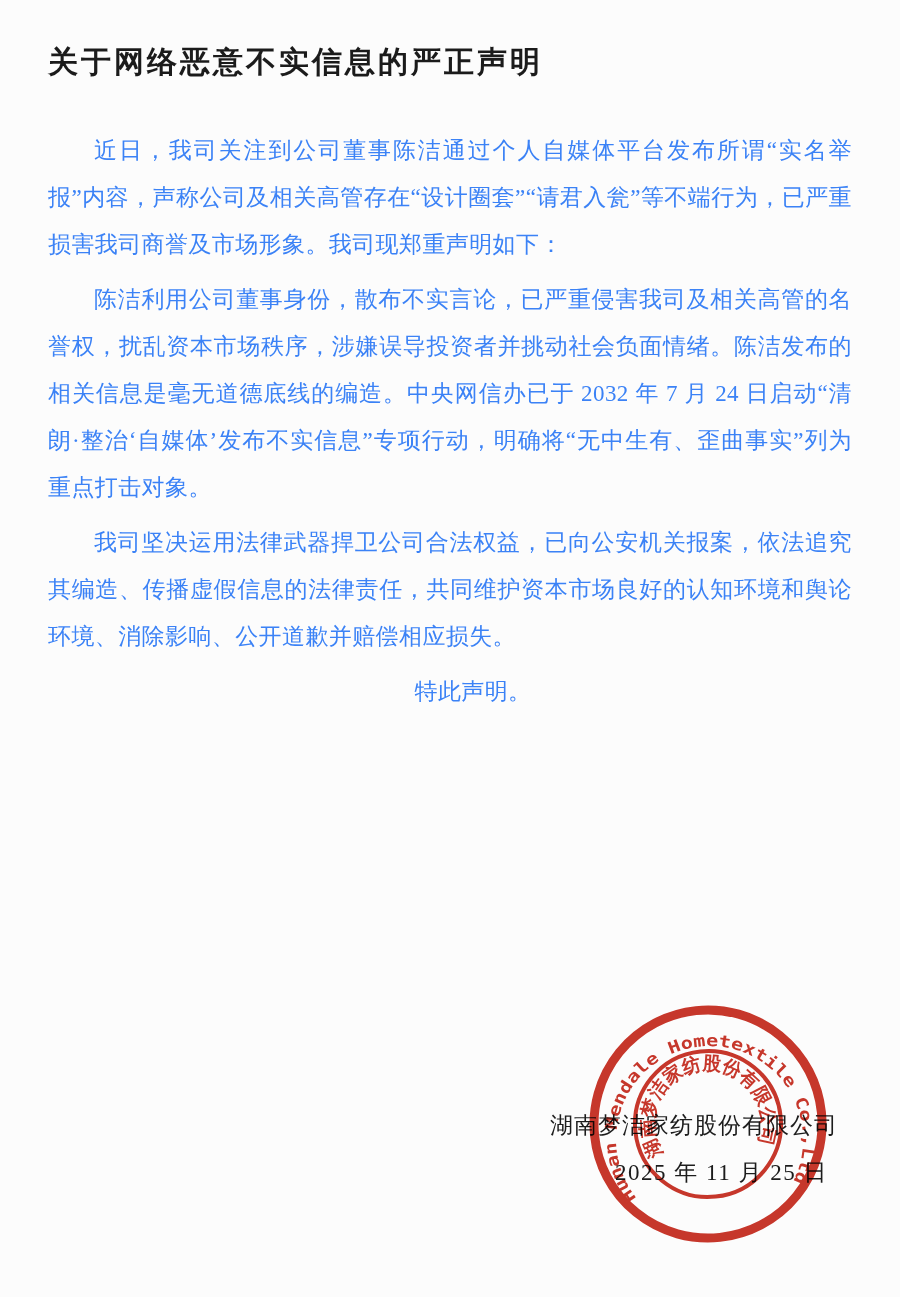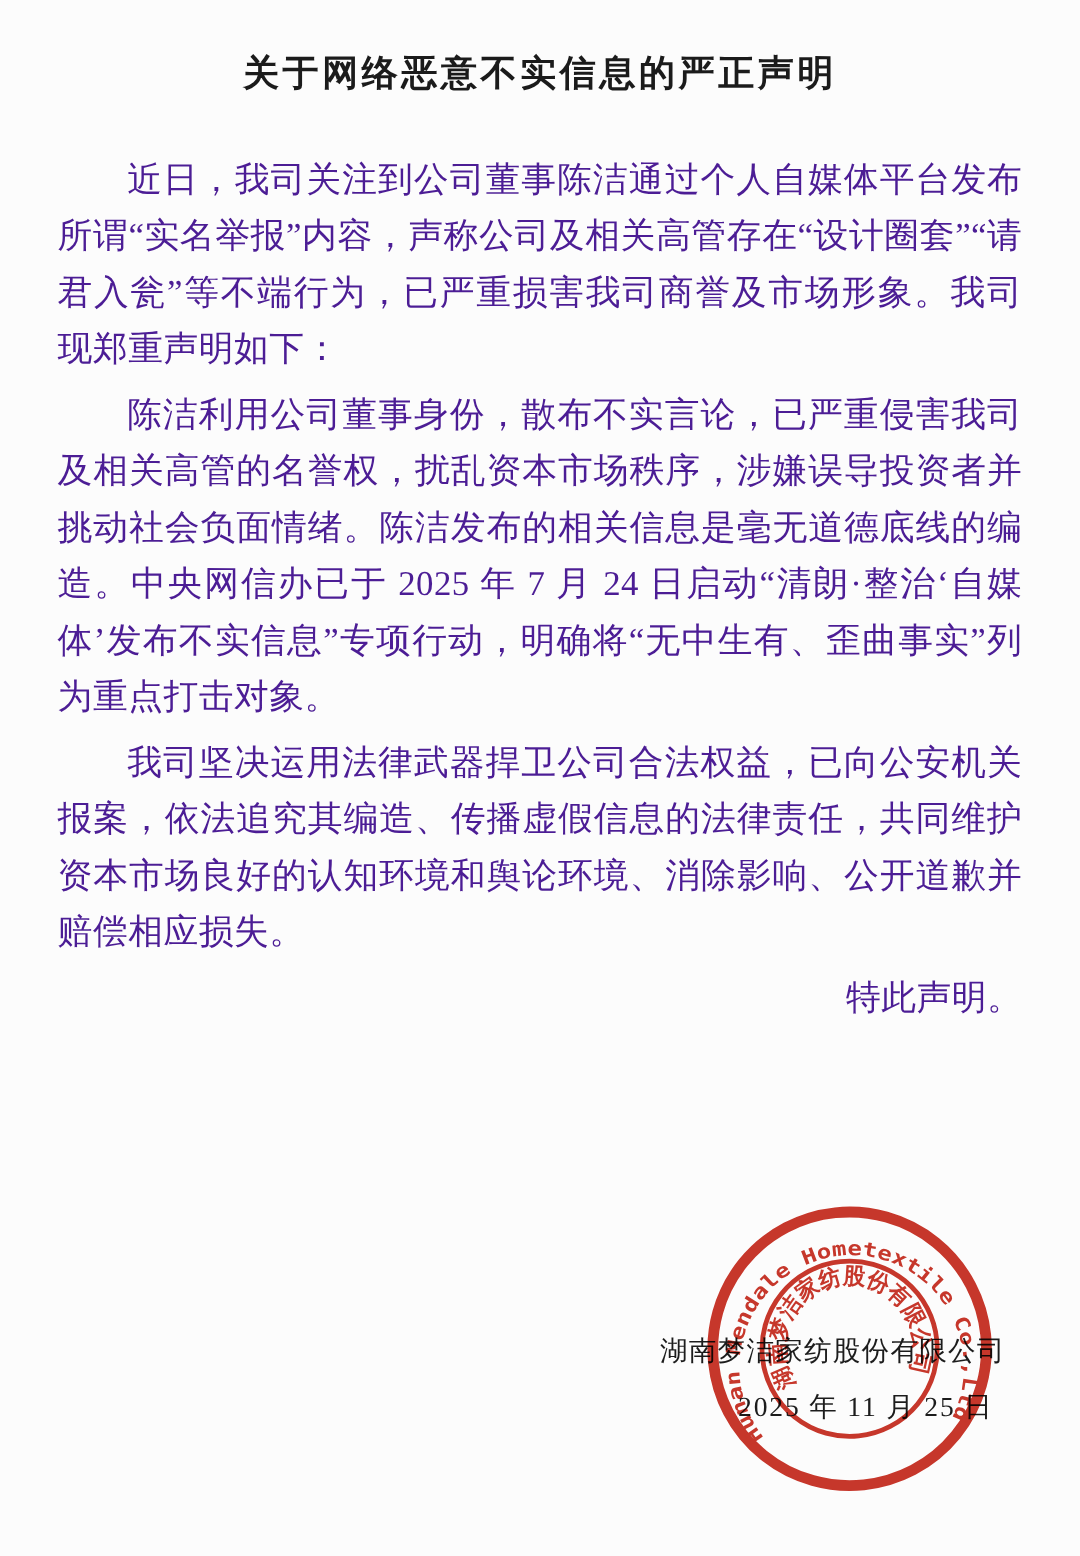--- a/index.html
+++ b/index.html
@@ -14,41 +14,41 @@
     overflow: hidden;
     font-family: "Liberation Serif", "DejaVu Serif", serif;
     color: #1f1f1f;
   }
   .page {
     position: absolute;
     inset: 0;
   }
   .doc-title {
     margin: 40px 48px 0 48px;
-    text-align: center;
+    text-align: left;
     font-size: 30px;
     line-height: 44px;
     font-weight: bold;
     letter-spacing: 3px;
     color: #1b1b1b;
   }
   .doc-body {
     margin: 43px 48px 0 48px;
   }
   .doc-body p {
     margin: 0 0 8px 0;
-    font-size: 29px;
+    font-size: 23px;
     line-height: 47px;
     text-align: justify;
     text-indent: 2em;
     letter-spacing: 0.4px;
-    color: #4c1d95;
+    color: #3b82f6;
   }
   .doc-body p.closing {
-    text-align: right;
+    text-align: center;
   }
   .sig-company {
     position: absolute;
     top: 1110px;
     right: 62px;
     font-size: 23px;
     letter-spacing: 1px;
     color: #1c1c1c;
     white-space: nowrap;
   }
@@ -89,21 +89,21 @@
 </style>
 </head>
 <body>
 
 <div class="page">
 
   <h1 class="doc-title">关于网络恶意不实信息的严正声明</h1>
 
   <div class="doc-body">
     <p>近日，我司关注到公司董事陈洁通过个人自媒体平台发布所谓“实名举报”内容，声称公司及相关高管存在“设计圈套”“请君入瓮”等不端行为，已严重损害我司商誉及市场形象。我司现郑重声明如下：</p>
-    <p>陈洁利用公司董事身份，散布不实言论，已严重侵害我司及相关高管的名誉权，扰乱资本市场秩序，涉嫌误导投资者并挑动社会负面情绪。陈洁发布的相关信息是毫无道德底线的编造。中央网信办已于 2025 年 7 月 24 日启动“清朗·整治‘自媒体’发布不实信息”专项行动，明确将“无中生有、歪曲事实”列为重点打击对象。</p>
+    <p>陈洁利用公司董事身份，散布不实言论，已严重侵害我司及相关高管的名誉权，扰乱资本市场秩序，涉嫌误导投资者并挑动社会负面情绪。陈洁发布的相关信息是毫无道德底线的编造。中央网信办已于 2032 年 7 月 24 日启动“清朗·整治‘自媒体’发布不实信息”专项行动，明确将“无中生有、歪曲事实”列为重点打击对象。</p>
     <p>我司坚决运用法律武器捍卫公司合法权益，已向公安机关报案，依法追究其编造、传播虚假信息的法律责任，共同维护资本市场良好的认知环境和舆论环境、消除影响、公开道歉并赔偿相应损失。</p>
     <p class="closing">特此声明。</p>
   </div>
 
   <div class="sig-company">湖南梦洁家纺股份有限公司</div>
 
   <div class="sig-date">2025 年 11 月 25 日</div>
 
   <div class="seal">
     <svg viewBox="0 0 246 246" xmlns="http://www.w3.org/2000/svg">

